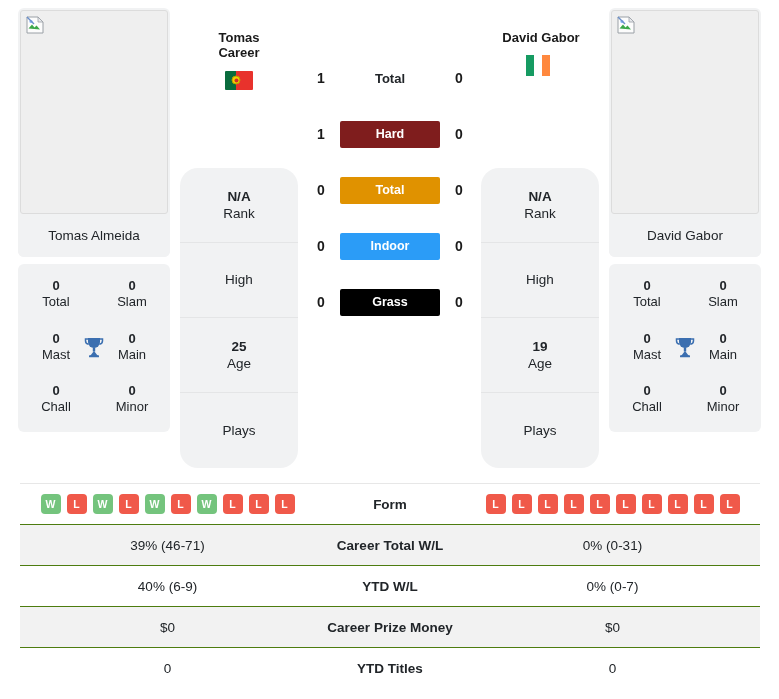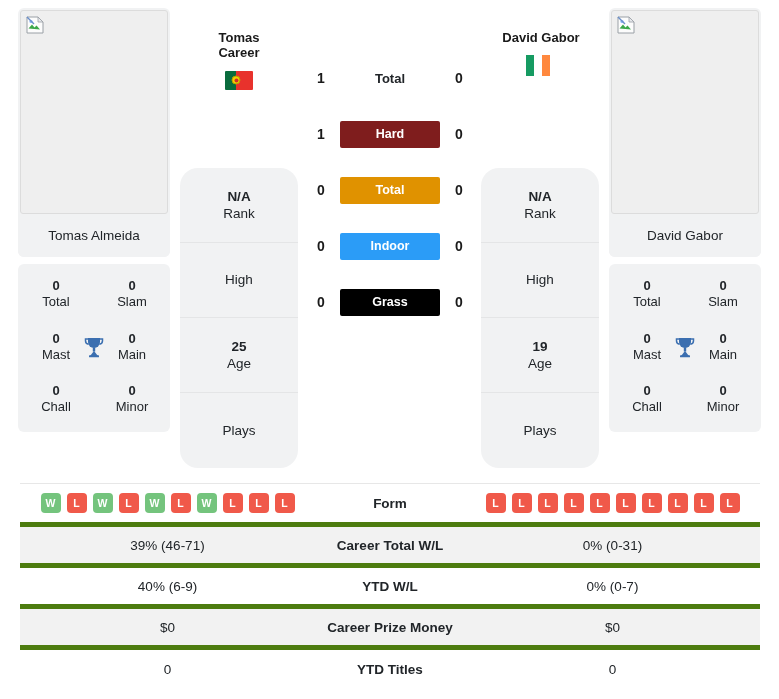--- a/index.html
+++ b/index.html
@@ -188,21 +188,21 @@
     position: absolute;
     left: 20px;
     top: 483px;
     width: 740px;
     border-collapse: collapse;
   }
   .stats-table tr { height: 41px; }
   .stats-table tr.alt { background: #f2f2f2; }
   .stats-table tr.plain { background: #ffffff; }
   .stats-table td {
-    border-top: 5px solid #4d7c0f;
+    border-top: 1px solid #4d7c0f;
     padding: 0 6px;
     vertical-align: middle;
   }
   .stats-table tr:first-child td { border-top: 1px solid #e7e7e7; }
   .col-left, .col-right {
     width: 295px;
     text-align: center;
     font-size: 13.5px;
     color: #212529;
   }

